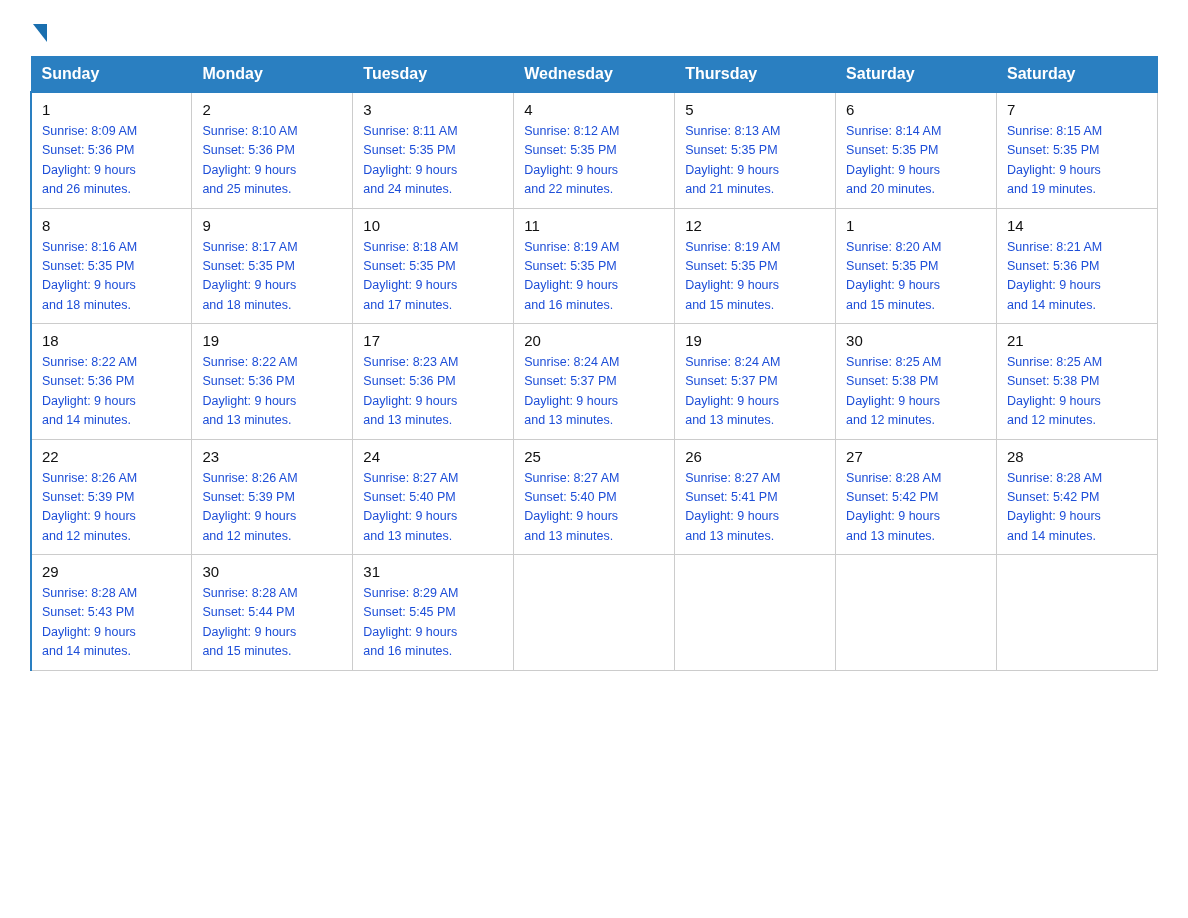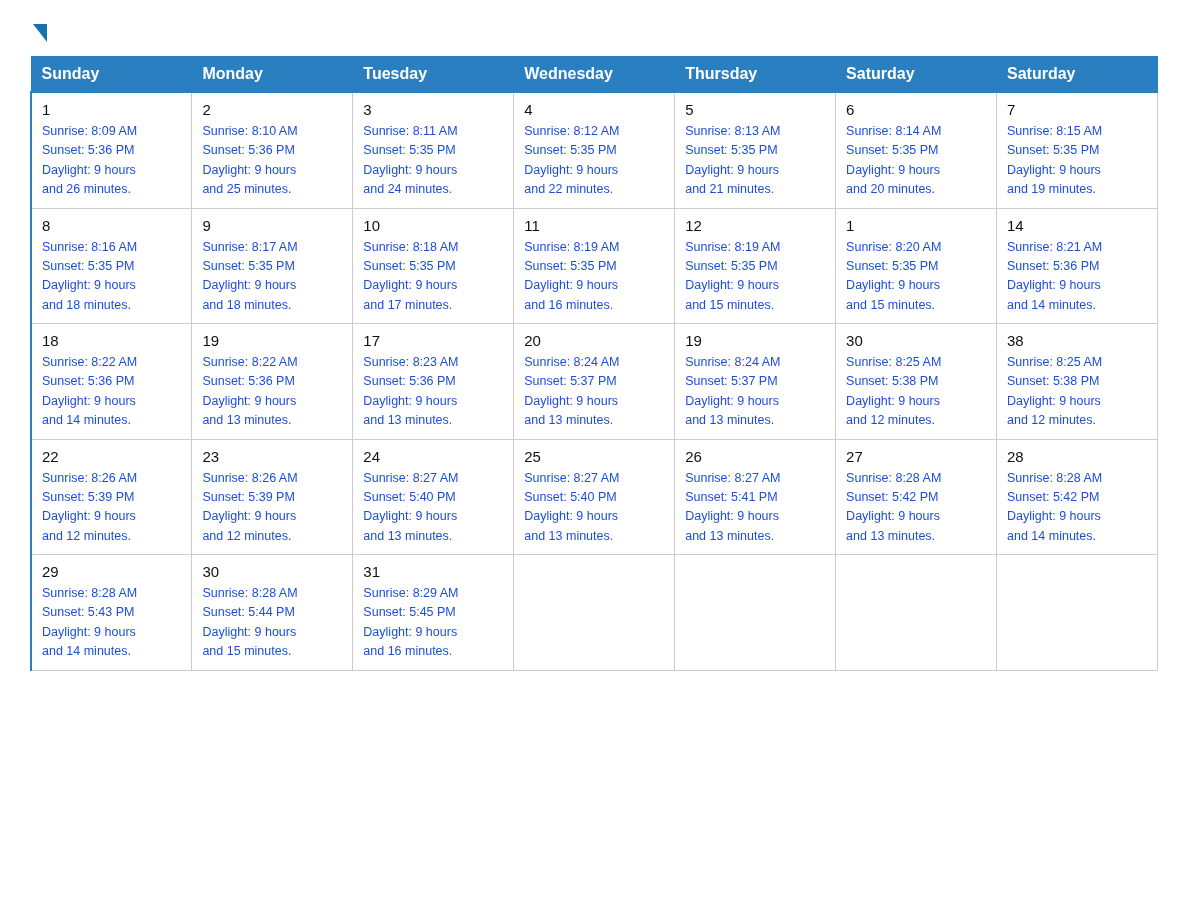--- a/index.html
+++ b/index.html
@@ -330,21 +330,21 @@
         <td>
           <span class="day-num">30</span>
         <div class="day-info">
           Sunrise: 8:25 AM<br>
           Sunset: 5:38 PM<br>
           Daylight: 9 hours<br>
           and 12 minutes.
         </div>
         </td>
         <td>
-          <span class="day-num">38</span>
+          <span class="day-num">21</span>
         <div class="day-info">
           Sunrise: 8:25 AM<br>
           Sunset: 5:38 PM<br>
           Daylight: 9 hours<br>
           and 12 minutes.
         </div>
         </td>
       </tr>
       <tr>
         <td>

